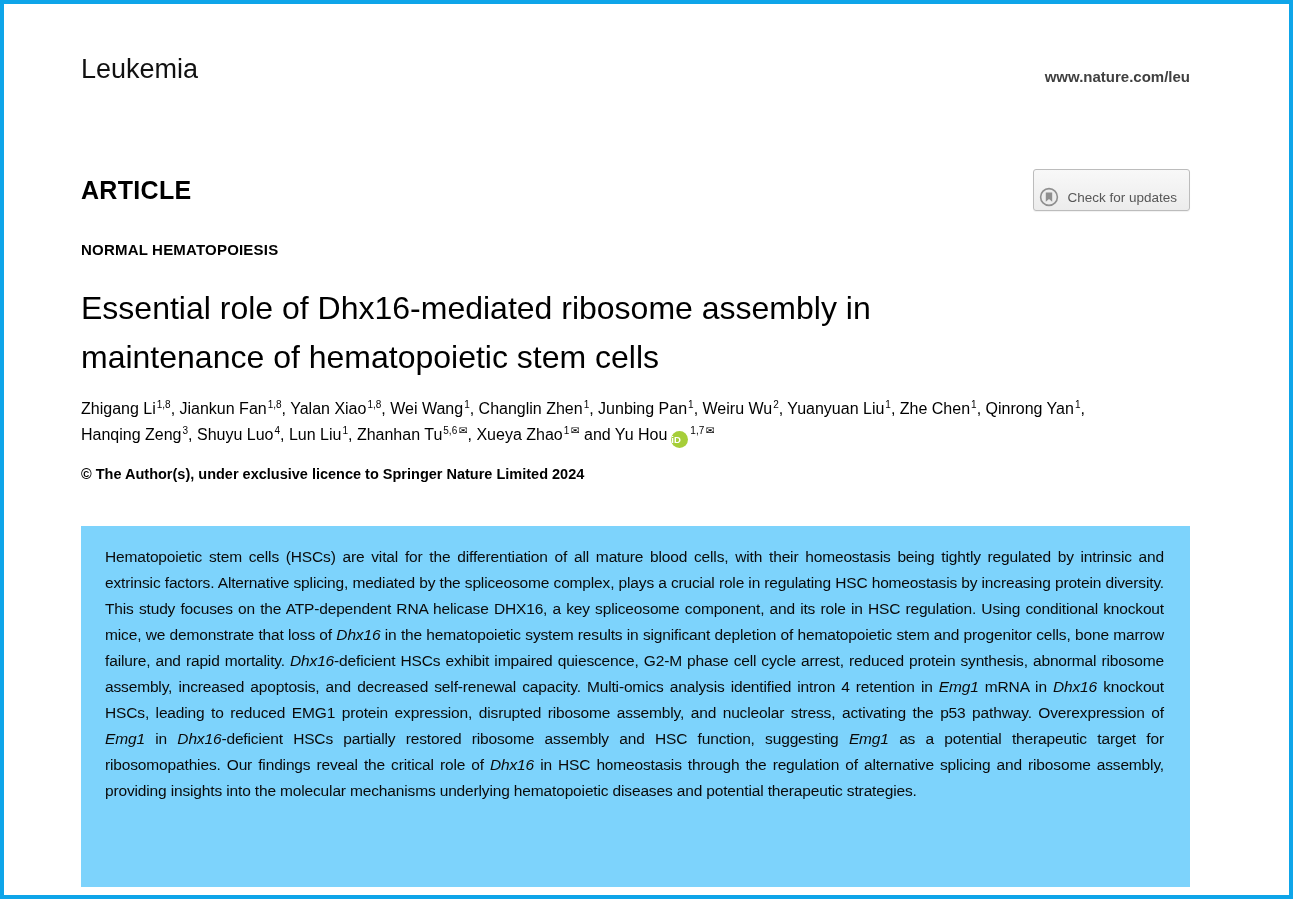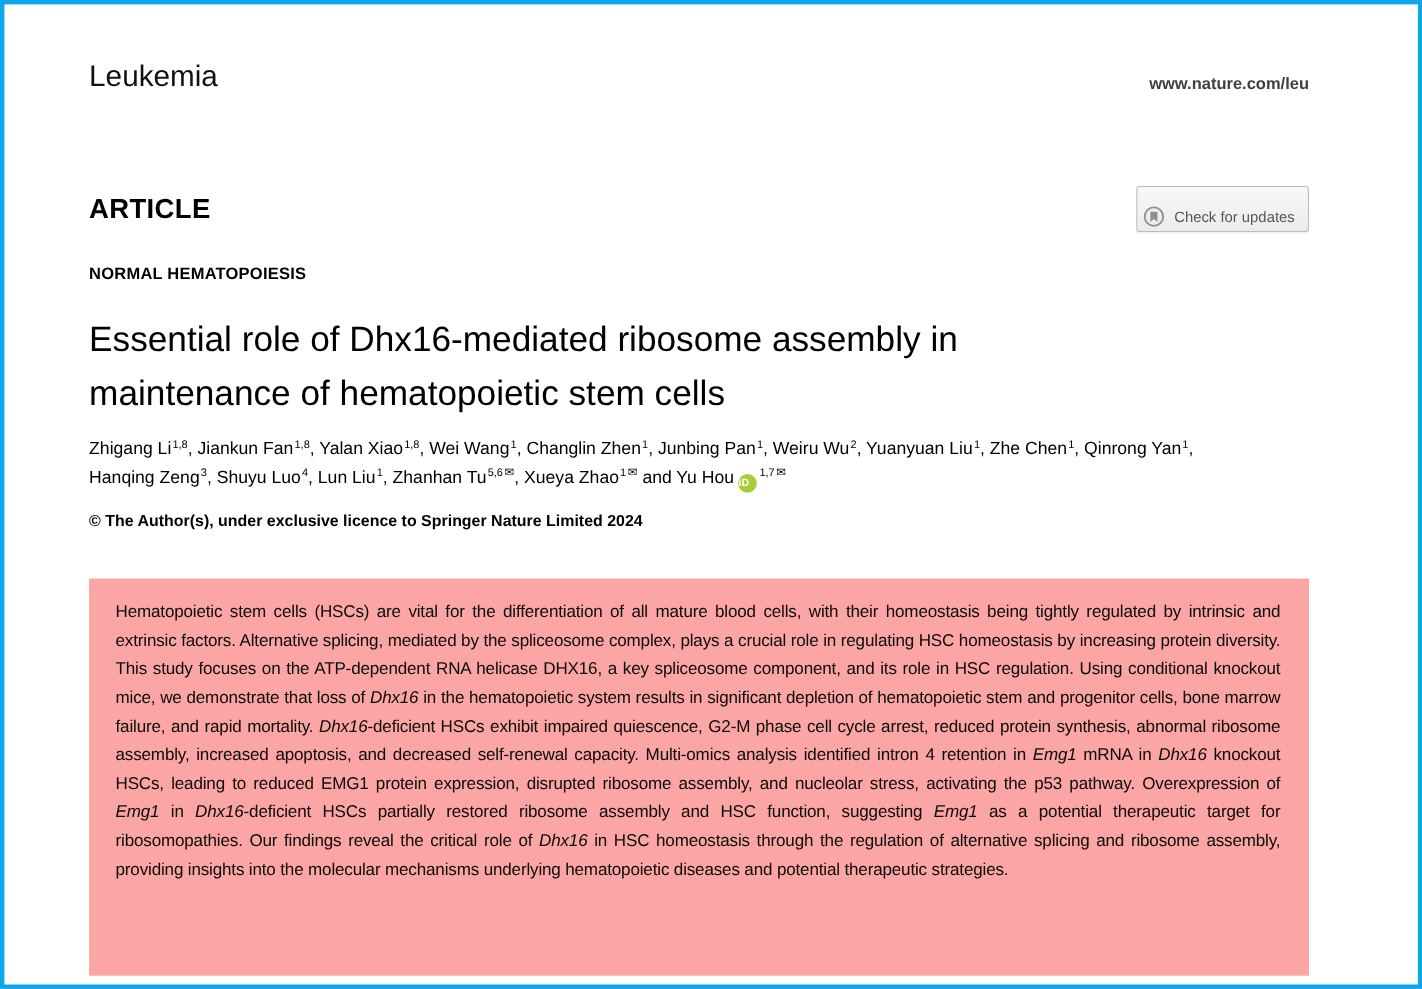--- a/index.html
+++ b/index.html
@@ -32,21 +32,21 @@
   .authors sup.env { font-size:10.5px; margin-left:1.5px; }
   .a-name { white-space:nowrap; }
   .orcid {
     display:inline-block; width:17px; height:17px; border-radius:50%;
     background:#a6ce39; color:#fff; font-size:9.5px; font-weight:700;
     text-align:left; line-height:17px; margin:0 1px 0 4px; vertical-align:-3px;
   }
   .copyright { margin-top:18px; font-size:14.5px;font-weight:bold; }
 
   .abstract-box {
-    margin-top:44px; background:#fca5a5; height:361px; box-sizing:border-box;
+    margin-top:44px; background:#7dd3fc; height:361px; box-sizing:border-box;
     padding:18px 26px 0 24px; overflow:hidden;
   }
   .abstract { font-size:15.5px; line-height:26px; letter-spacing:-0.15px; text-align:justify; color:#0a0a0a; }
   .citation { margin-top:13px; font-size:15.5px; color:#0a0a0a; }
 </style>
 </head>
 <body>
 
 <div class="page">
   <div class="content">

